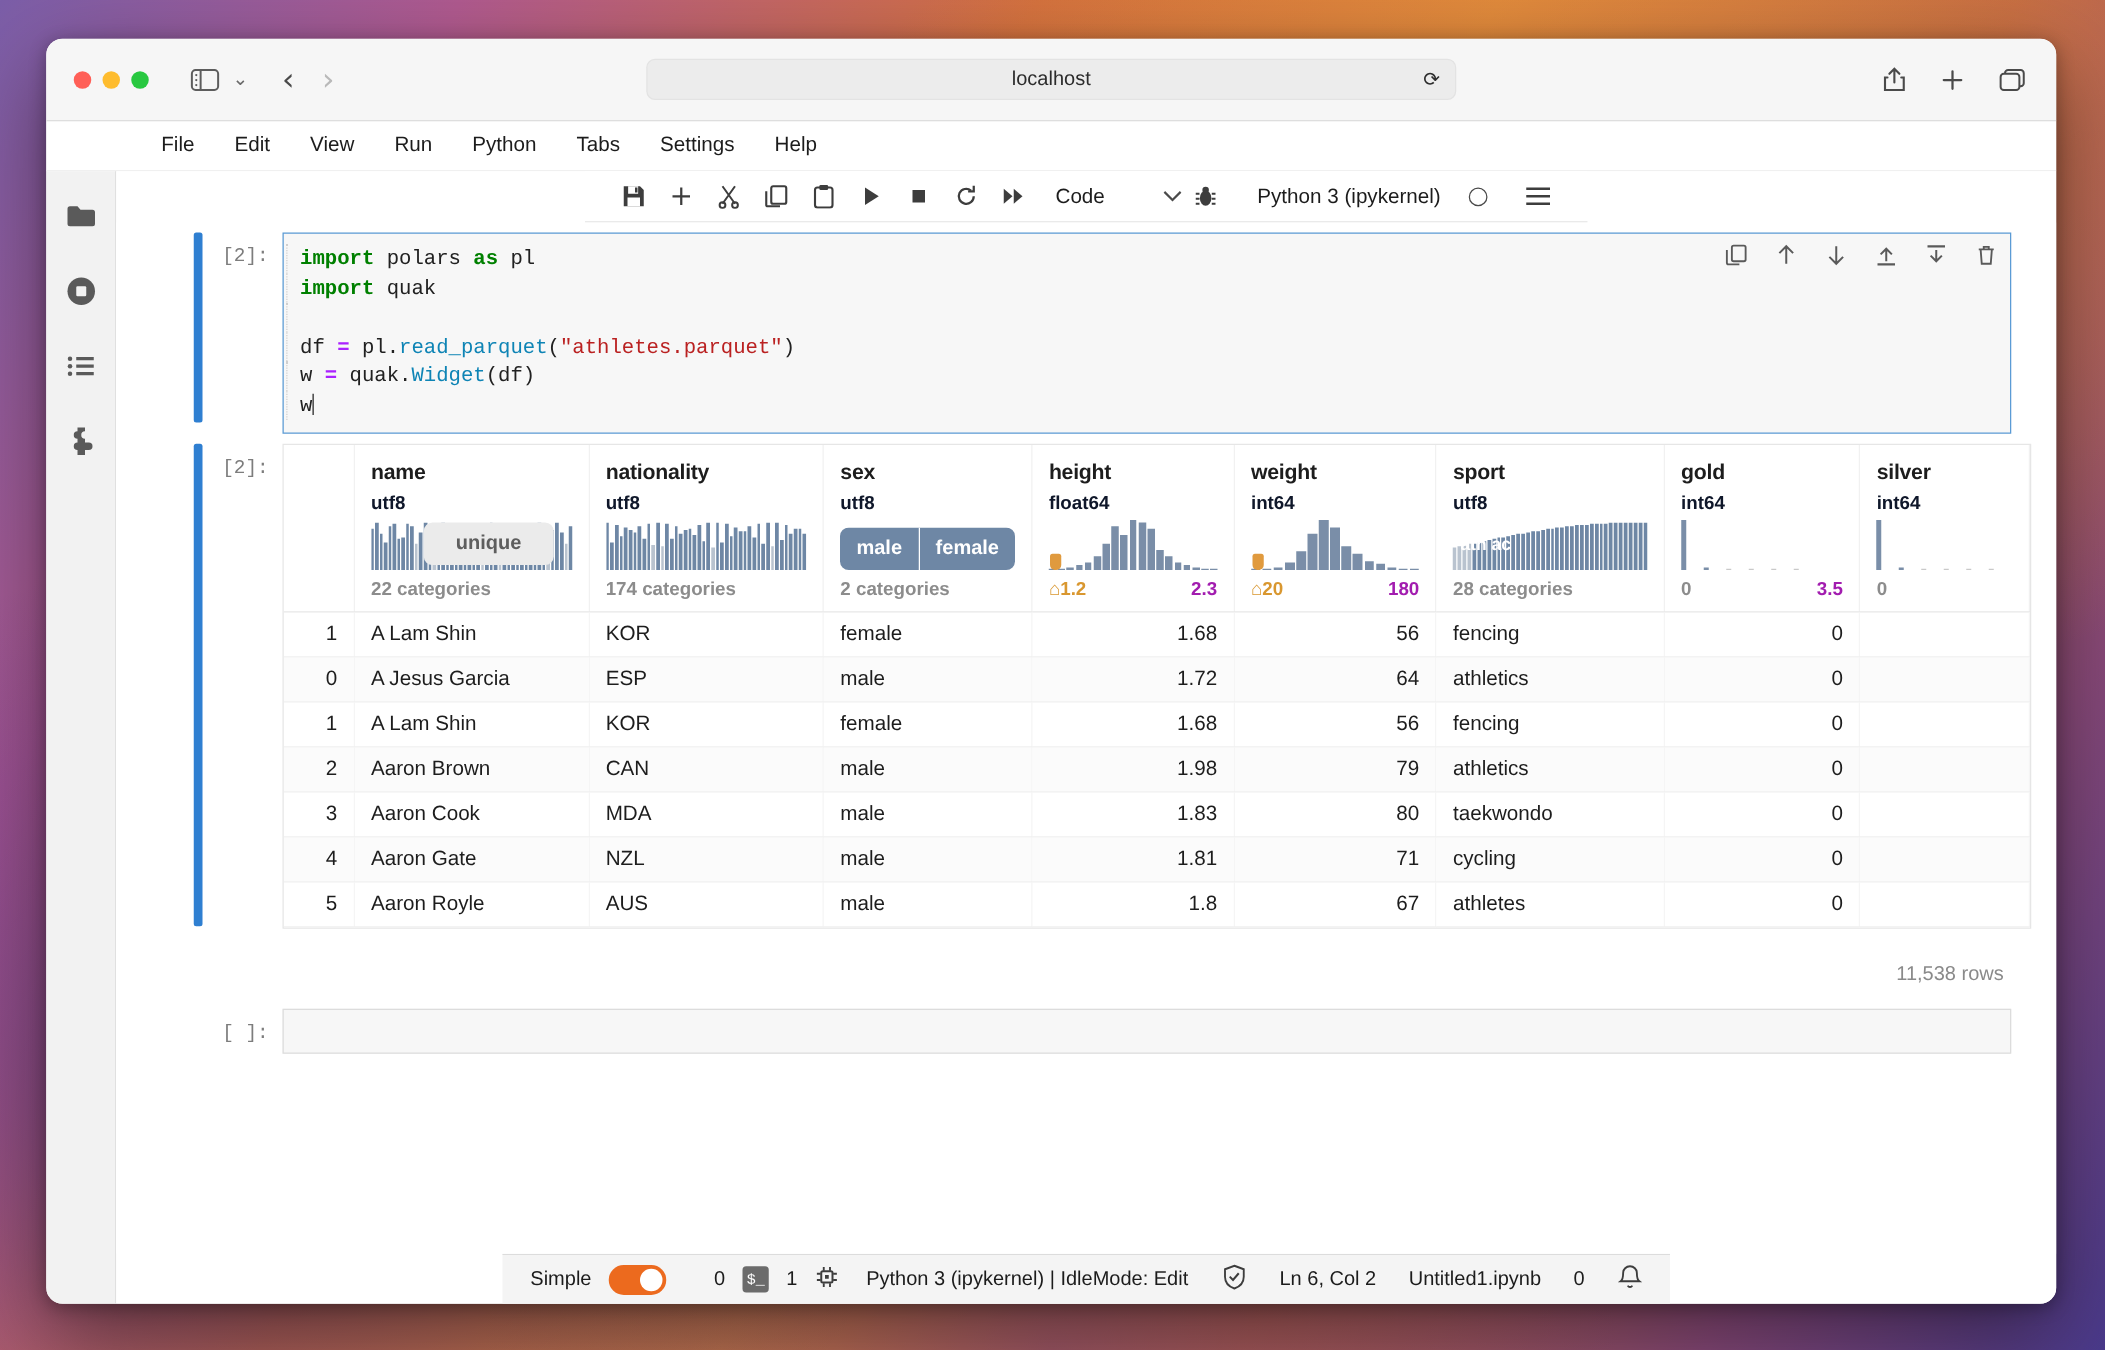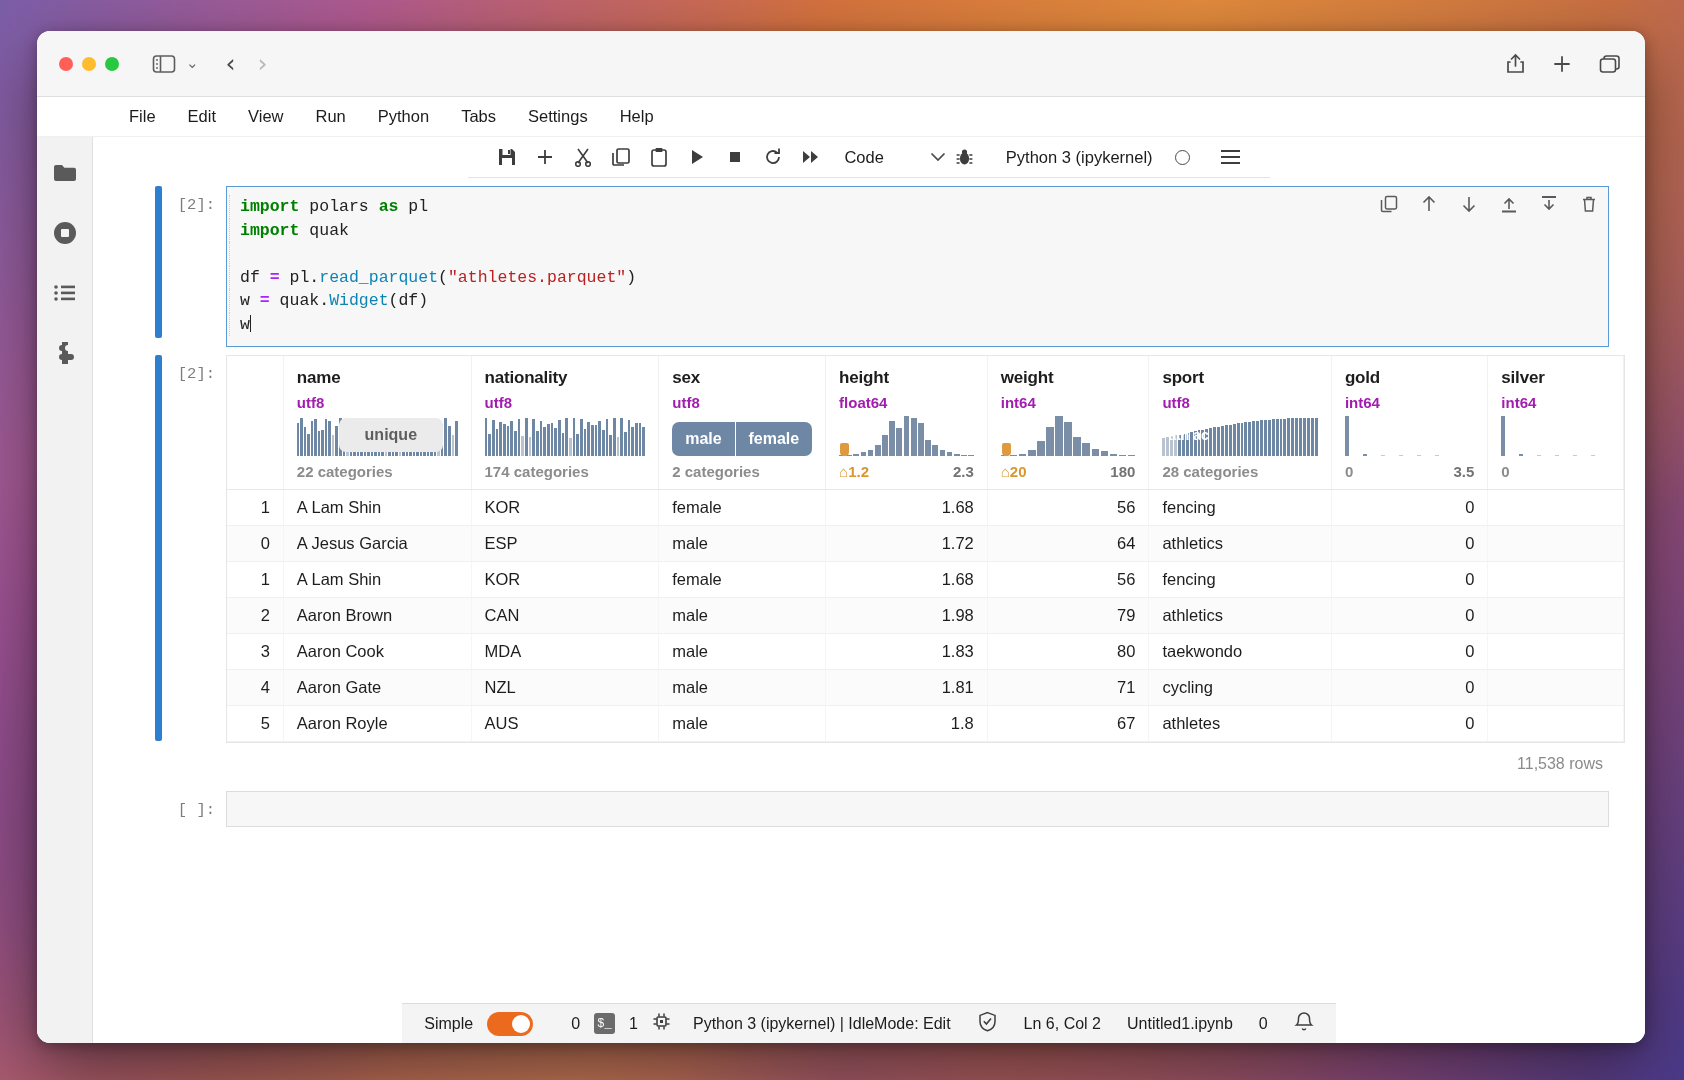--- a/index.html
+++ b/index.html
@@ -102,24 +102,24 @@
   .quak {
     border: 1px solid #e6e6e6; background: #fff; overflow: hidden;
   }
   table.q { width: 100%; border-collapse: collapse; table-layout: fixed; }
   table.q th, table.q td { text-align: left; }
   .qhead th {
     vertical-align: top; padding: 12px 13px 8px 13px; border-bottom: 1px solid #e8e8e8;
     border-right: 1px solid #f1f1f1; background: #fff;
   }
   .col-name { font-size: 17px; font-weight: bold; color: #1d1d1d; letter-spacing: -.2px; }
-  .col-type { font-size: 15px; color: #a21caf; margin-top: 6px; }
+  .col-type { font-size: 15px; color: #0f172a; margin-top: 6px; }
   .viz { height: 40px; margin-top: 5px; display: flex; align-items: flex-end; position: relative; }
   .col-foot { font-size: 15px; color: #8c8c8c; margin-top: 7px; height: 18px; display:flex; justify-content: space-between; }
-  .col-foot .mx { color: #737373; }
+  .col-foot .mx { color: #a21caf; }
   .col-foot .mn-accent { color: #d9972f; }
   
   .catbars { display: flex; align-items: flex-end; gap: 1px; height: 38px; width: 100%; overflow: hidden; }
   .catbars i { display:block; background: #6e87a5; width: 3px; height: 100%; }
   .catbars i.lt { background: #b9c3cf; }
   .pill-overlay {
     position: absolute; left: 26%; top: 2px; height: 34px; background: #ebebeb; border-radius: 7px;
     display: flex; align-items: center; justify-content: center; padding: 0 26px;
     font-size: 16px; color: #5e5e5e;
   }
@@ -135,21 +135,21 @@
   .sparse { display: flex; align-items: flex-end; height: 40px; width: 100%; }
   .sparse i { display: block; background: #7a8ea8; width: 4px; }
   
   .qbody td {
     padding: 8px 13px; font-size: 16.5px; color: #1d1d1d; border-bottom: 1px solid #f0f0f0;
     border-right: 1px solid #f5f5f5; white-space: nowrap; overflow: hidden; text-overflow: ellipsis;
   }
   .qbody tr:nth-child(even) td { background: #fbfbfb; }
   .rownum { color: #b0b0b0; font-size: 15.5px; text-align: right !important; width: 54px; }
   .num { text-align: right !important; }
-  .rowcount { text-align: right; font-size: 16px; color: #8a8a8a; padding: 12px 22px 4px 0; }
+  .rowcount { text-align: right; font-size: 16px; color: #8a8a8a; padding: 28px 22px 4px 0; }
   .emptycell {
     flex: 1 1 auto; border: 1px solid #dcdcdc; background: #f7f7f7; margin-right: 36px; height: 36px;
   }
   
   .statusbar {
     height: 40px; background: #f4f4f4; border-top: 1px solid #dcdcdc; display: flex;
     align-items: center; padding: 0 22px; flex: 0 0 auto; gap: 0; font-size: 16px; color: #1c1c1c;
   }
   .toggle {
     width: 46px; height: 24px; border-radius: 12px; background: #ec6a1e; position: relative; margin-left: 14px;
@@ -183,20 +183,24 @@
             <circle cx="5" cy="6" r=".9" fill="#5d5d5d"></circle>
             <circle cx="5" cy="10" r=".9" fill="#5d5d5d"></circle>
             <circle cx="5" cy="14" r=".9" fill="#5d5d5d"></circle>
           </svg>
       </span>
       <span class="arrow" style="font-size:15px;color:#6a6a6a">⌄</span>
     </div>
     <div class="navarrows">
       <span class="arrow">‹</span>
       <span class="arrow dim">›</span>
+    </div>
+    <div class="urlbar">
+      <span>localhost</span>
+      <span class="reload">⟳</span>
     </div>
     <div class="tb-right">
       <span class="tb-icon">
         <svg width="19" height="21" viewBox="0 0 19 21">
             <path d="M9.5 2 L9.5 13 M5.5 6 L9.5 2 L13.5 6" fill="none" stroke="#4a4a4a" stroke-width="1.7" stroke-linecap="round"></path>
             <path d="M4 9 L2 9 L2 19 L17 19 L17 9 L15 9" fill="none" stroke="#4a4a4a" stroke-width="1.7" stroke-linecap="round"></path>
           </svg>
       </span>
       <span class="tb-icon">
         <svg width="20" height="20" viewBox="0 0 20 20">

